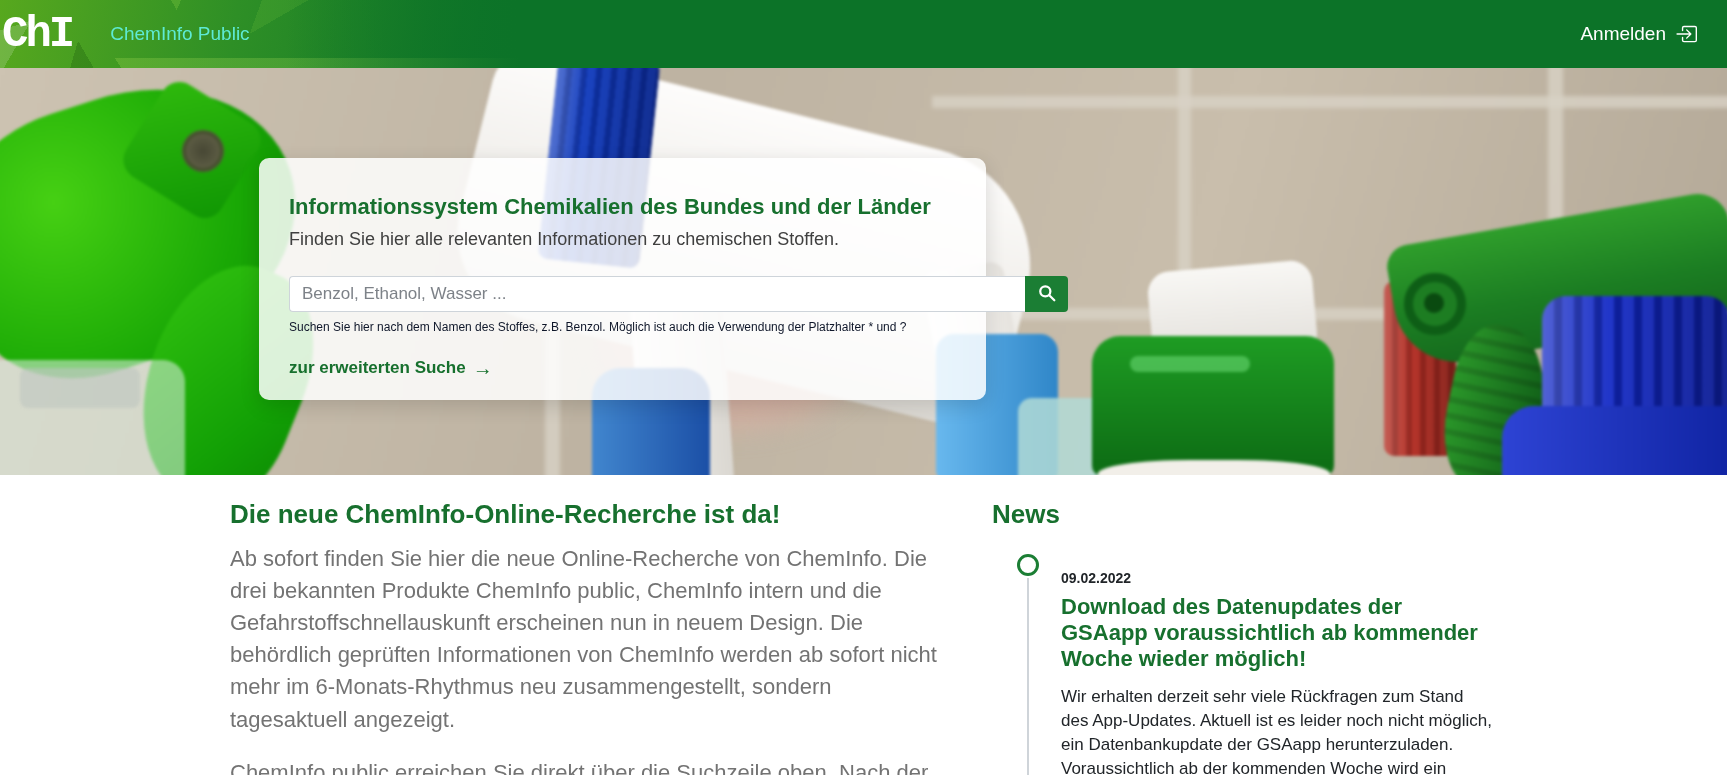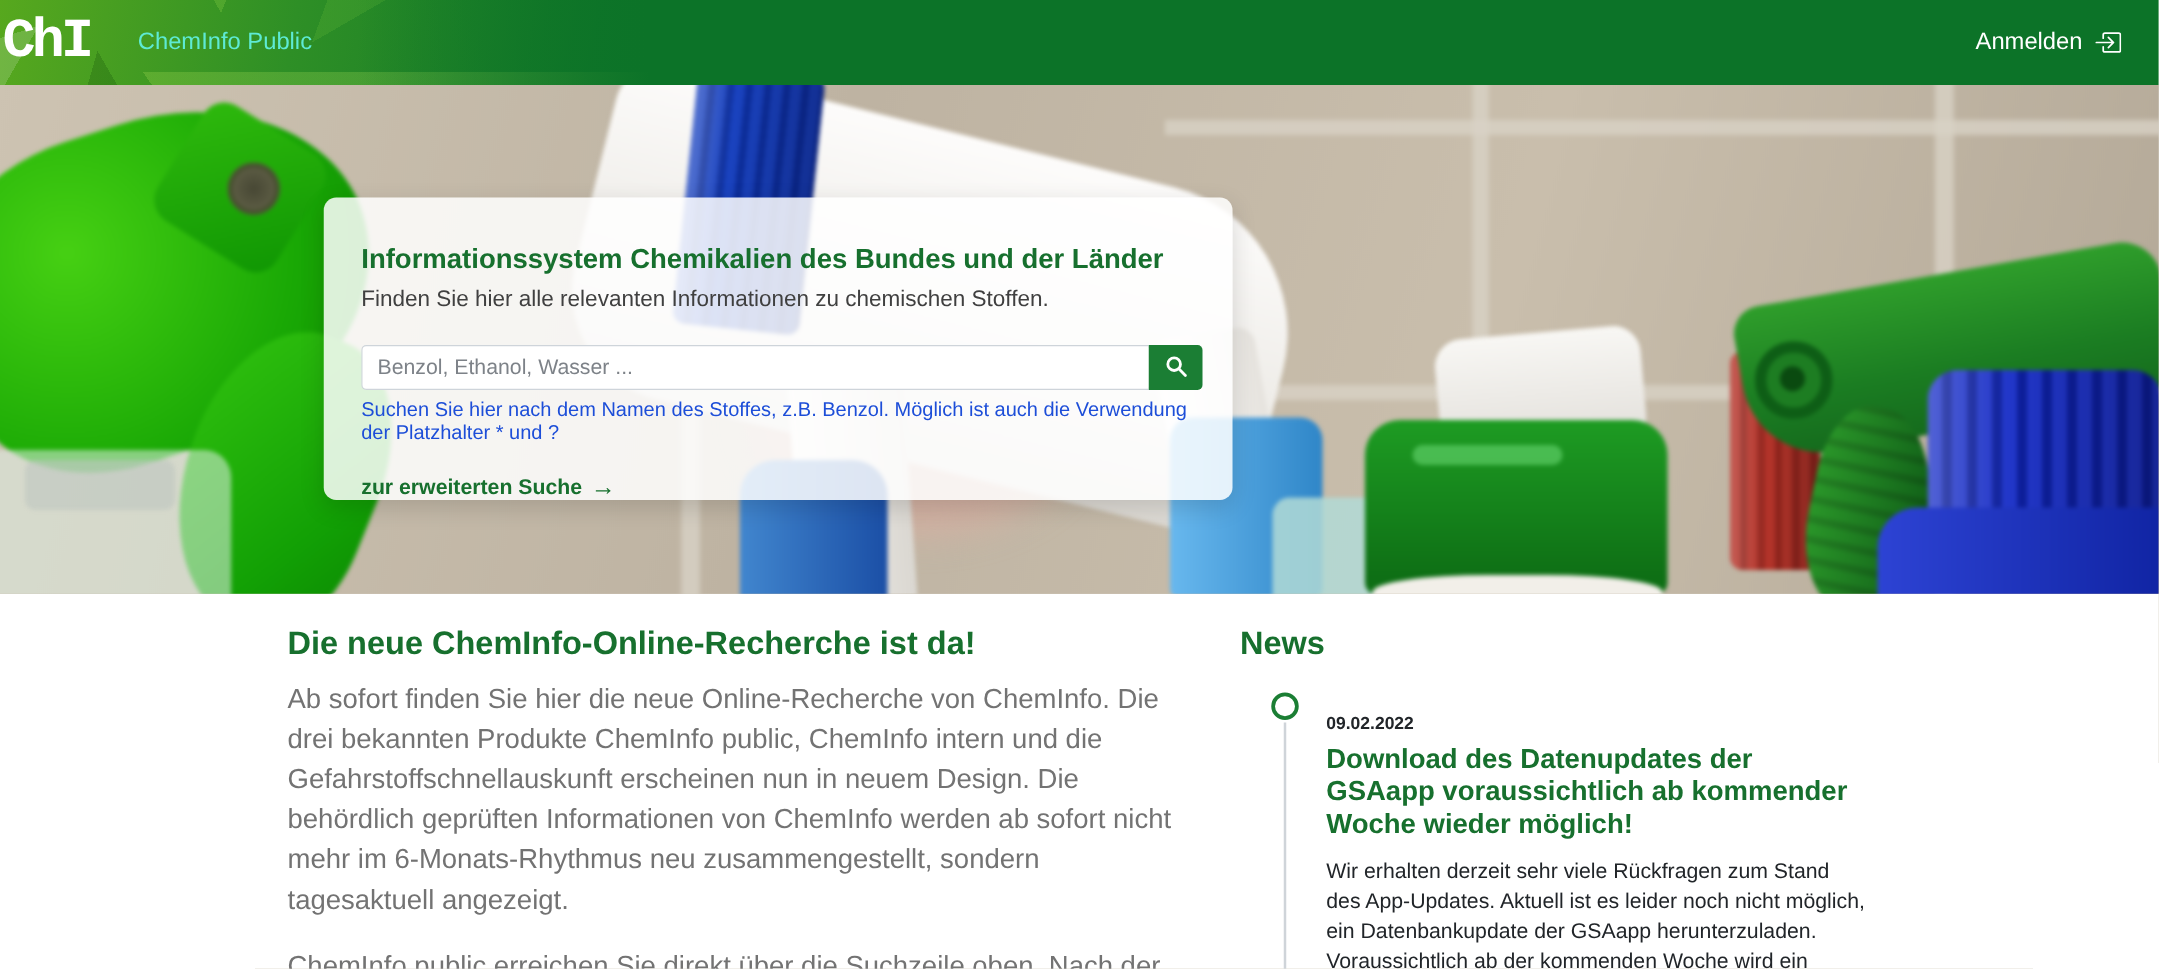--- a/index.html
+++ b/index.html
@@ -263,21 +263,21 @@
     color: #17702e;
     font-size: 22px;
     font-weight: 700;
     margin-bottom: 9px;
   }
   .card-subtitle {
     color: #404040;
     font-size: 18px;
     margin-bottom: 26px;
   }
-  .search-row { display: flex; width: 673px; }
+  .search-row { display: flex; width: 779px; }
   .search-input {
     flex: 1;
     height: 36px;
     border: 1px solid #ced4da;
     border-right: none;
     border-radius: 4px 0 0 4px;
     padding: 0 12px;
     font-size: 17px;
     font-family: "Liberation Sans", sans-serif;
     color: #212529;
@@ -290,22 +290,22 @@
     height: 36px;
     border: none;
     border-radius: 0 4px 4px 0;
     background: #1b7e34;
     display: flex;
     align-items: center;
     justify-content: center;
     cursor: pointer;
   }
   .search-helper {
-    font-size: 16px;
-    color: #1d4ed8;
+    font-size: 12px;
+    color: #0f172a;
     margin-top: 8px;
   }
   .advanced-link {
     display: inline-flex;
     align-items: center;
     gap: 7px;
     margin-top: 24px;
     color: #17702e;
     font-size: 17px;
     font-weight: 700;

